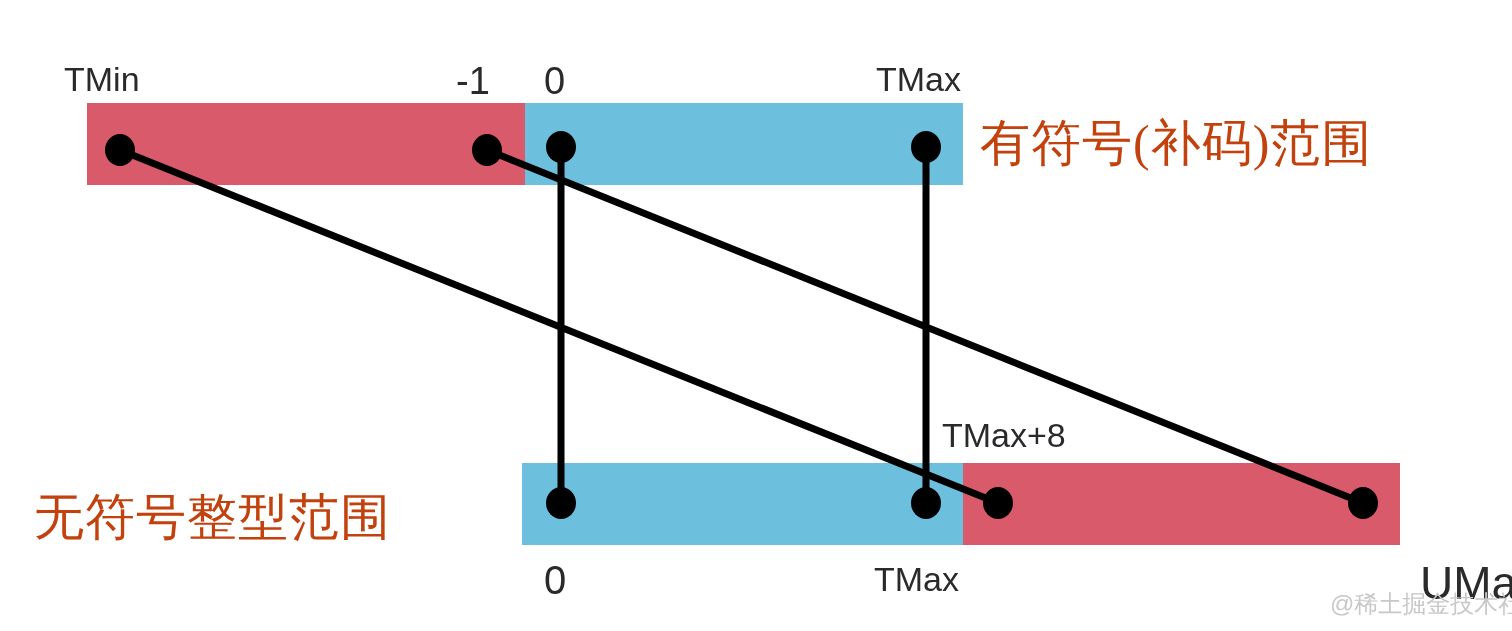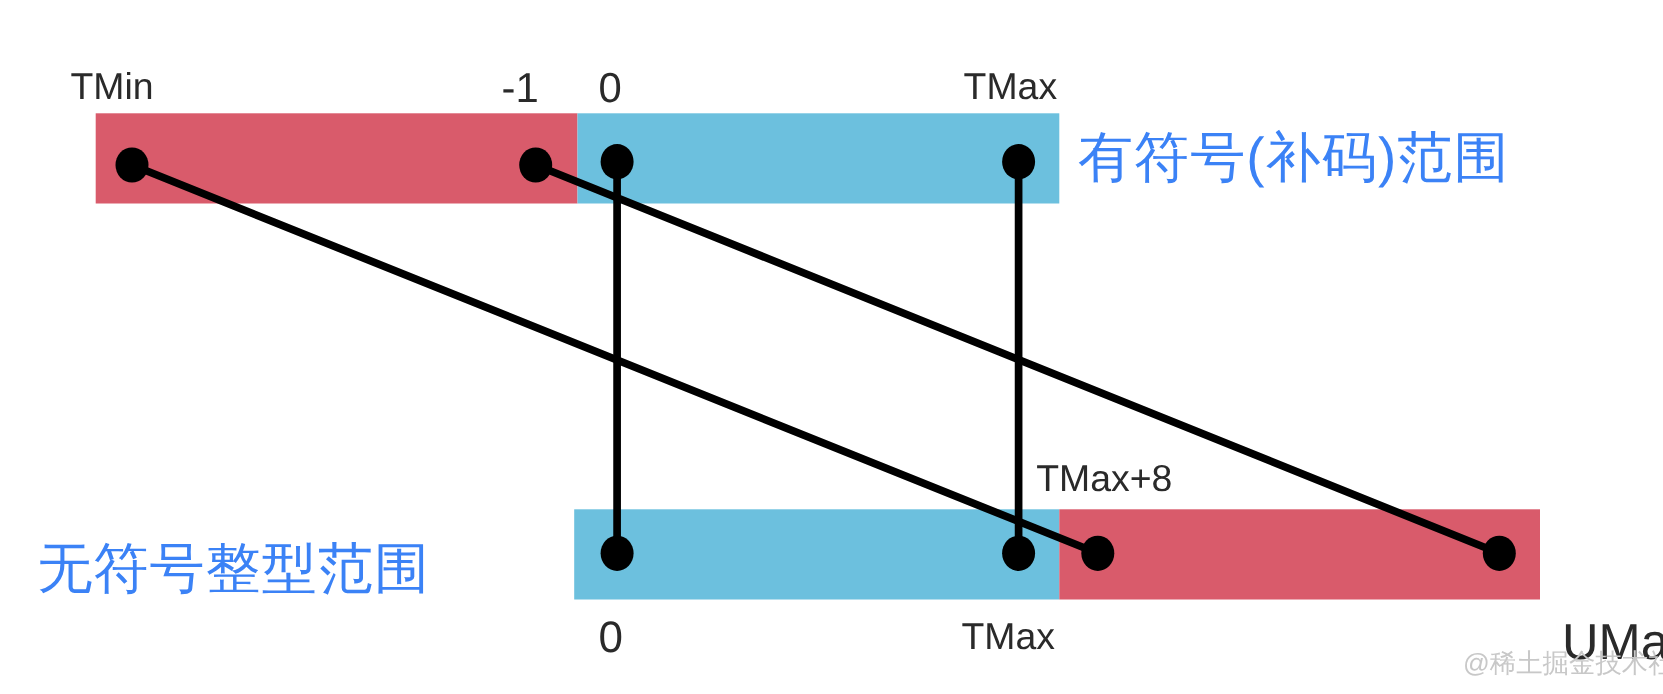--- a/index.html
+++ b/index.html
@@ -1,21 +1,21 @@
 <!DOCTYPE html>
 <html><head>
   <meta charset="utf-8">
   <style>
     html, body { margin:0; padding:0; background:#ffffff; }
     body { width:1512px; height:631px; position:relative; overflow:hidden;
            font-family:"Liberation Sans","DejaVu Sans",sans-serif; color:#222; }
     .bar { position:absolute; }
     .lbl { position:absolute; white-space:nowrap; line-height:1; }
     .tick { font-size:34px; color:#2a2a2a; }
-    .title { font-size:50px; color:#3b82f6; font-family:Liberation Sans, sans-serif; letter-spacing:1px; }
+    .title { font-size:50px; color:#c2410c; font-family:Liberation Serif, serif; letter-spacing:1px; }
     .wm { font-size:24px; color:#c8c8c8; font-family:Liberation Sans, sans-serif; }
     svg { position:absolute; left:0; top:0; }
   </style>
 </head>
 <body>
 
 <div class="bar" style="left:87px;top:103px;width:438px;height:82px;background:#d95b6b;"></div>
 <div class="bar" style="left:525px;top:103px;width:438px;height:82px;background:#6cc0de;"></div>
 
 <div class="bar" style="left:522px;top:463px;width:441px;height:82px;background:#6cc0de;"></div>

